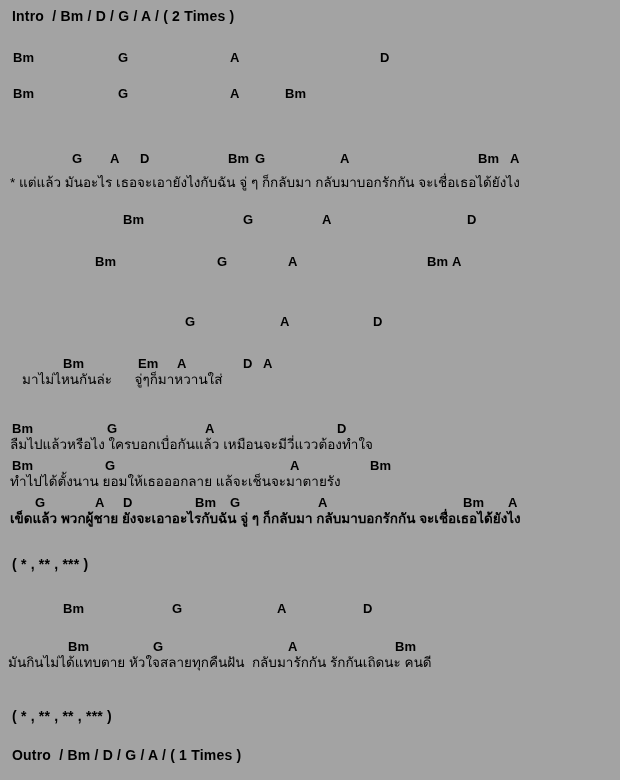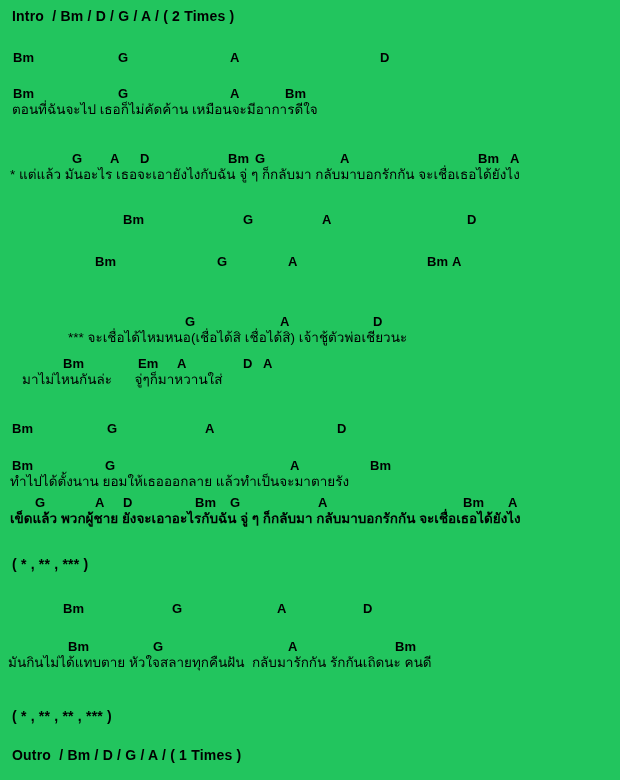--- a/index.html
+++ b/index.html
@@ -38,36 +38,35 @@
     position: absolute;
     top: 0;
     font-weight: bold;
     font-size: 13px;
     white-space: pre;
   }
 </style>
 </head>
 <body>
 
-<div id="page" style="background: #22c55e; color: rgb(0, 0, 0);">
+<div id="page" style="background: #a3a3a3; color: rgb(0, 0, 0);">
     <div class="line header" style="top: 8px; left: 12px;">Intro  / Bm / D / G / A / ( 2 Times )</div>
     <div class="line chords" style="top: 50px;"><span class="chord" style="left: 13px;">Bm</span><span class="chord" style="left: 118px;">G</span><span class="chord" style="left: 230px;">A</span><span class="chord" style="left: 380px;">D</span></div>
     <div class="line chords" style="top: 86px;"><span class="chord" style="left: 13px;">Bm</span><span class="chord" style="left: 118px;">G</span><span class="chord" style="left: 230px;">A</span><span class="chord" style="left: 285px;">Bm</span></div>
-    <div class="line lyric" style="top: 102px; left: 12px;">ตอนที่ฉันจะไป เธอก็ไม่คัดค้าน เหมือนจะมีอาการดีใจ</div>
     <div class="line chords" style="top: 151px;"><span class="chord" style="left: 72px;">G</span><span class="chord" style="left: 110px;">A</span><span class="chord" style="left: 140px;">D</span><span class="chord" style="left: 228px;">Bm</span><span class="chord" style="left: 255px;">G</span><span class="chord" style="left: 340px;">A</span><span class="chord" style="left: 478px;">Bm</span><span class="chord" style="left: 510px;">A</span></div>
-    <div class="line lyric" style="top: 167px; left: 10px;">* แต่แล้ว มันอะไร เธอจะเอายังไงกับฉัน จู่ ๆ ก็กลับมา กลับมาบอกรักกัน จะเชื่อเธอได้ยังไง</div>
+    <div class="line lyric" style="top: 175px; left: 10px;">* แต่แล้ว มันอะไร เธอจะเอายังไงกับฉัน จู่ ๆ ก็กลับมา กลับมาบอกรักกัน จะเชื่อเธอได้ยังไง</div>
     <div class="line chords" style="top: 212px;"><span class="chord" style="left: 123px;">Bm</span><span class="chord" style="left: 243px;">G</span><span class="chord" style="left: 322px;">A</span><span class="chord" style="left: 467px;">D</span></div>
     <div class="line chords" style="top: 254px;"><span class="chord" style="left: 95px;">Bm</span><span class="chord" style="left: 217px;">G</span><span class="chord" style="left: 288px;">A</span><span class="chord" style="left: 427px;">Bm</span><span class="chord" style="left: 452px;">A</span></div>
     <div class="line chords" style="top: 314px;"><span class="chord" style="left: 185px;">G</span><span class="chord" style="left: 280px;">A</span><span class="chord" style="left: 373px;">D</span></div>
-    <div class="line lyric" style="top: 330px; left: 68px;">*** จะเชื่อได้ไหมหนอ(เชื่อได้สิ เชื่อได้สิ) เจ้าชู้ตัวพ่อเชียวนะ</div>
     <div class="line chords" style="top: 356px;"><span class="chord" style="left: 63px;">Bm</span><span class="chord" style="left: 138px;">Em</span><span class="chord" style="left: 177px;">A</span><span class="chord" style="left: 243px;">D</span><span class="chord" style="left: 263px;">A</span></div>
     <div class="line lyric" style="top: 372px; left: 22px;">มาไม่ไหนกันล่ะ      จู่ๆก็มาหวานใส่</div>
     <div class="line chords" style="top: 421px;"><span class="chord" style="left: 12px;">Bm</span><span class="chord" style="left: 107px;">G</span><span class="chord" style="left: 205px;">A</span><span class="chord" style="left: 337px;">D</span></div>
+    <div class="line lyric" style="top: 437px; left: 10px;">ลืมไปแล้วหรือไง ใครบอกเบื่อกันแล้ว เหมือนจะมีวี่แววต้องทำใจ</div>
     <div class="line chords" style="top: 458px;"><span class="chord" style="left: 12px;">Bm</span><span class="chord" style="left: 105px;">G</span><span class="chord" style="left: 290px;">A</span><span class="chord" style="left: 370px;">Bm</span></div>
-    <div class="line lyric" style="top: 474px; left: 10px;">ทำไปได้ตั้งนาน ยอมให้เธอออกลาย แล้วทำเป็นจะมาตายรัง</div>
+    <div class="line lyric" style="top: 474px; left: 10px;">ทำไปได้ตั้งนาน ยอมให้เธอออกลาย แล้จะเช็นจะมาตายรัง</div>
     <div class="line chords" style="top: 495px;"><span class="chord" style="left: 35px;">G</span><span class="chord" style="left: 95px;">A</span><span class="chord" style="left: 123px;">D</span><span class="chord" style="left: 195px;">Bm</span><span class="chord" style="left: 230px;">G</span><span class="chord" style="left: 318px;">A</span><span class="chord" style="left: 463px;">Bm</span><span class="chord" style="left: 508px;">A</span></div>
     <div class="line lyric" style="top: 511px; left: 10px; font-weight: bold;">เข็ดแล้ว พวกผู้ชาย ยังจะเอาอะไรกับฉัน จู่ ๆ ก็กลับมา กลับมาบอกรักกัน จะเชื่อเธอได้ยังไง</div>
     <div class="line header" style="top: 556px; left: 12px;">( * , ** , *** )</div>
     <div class="line chords" style="top: 601px;"><span class="chord" style="left: 63px;">Bm</span><span class="chord" style="left: 172px;">G</span><span class="chord" style="left: 277px;">A</span><span class="chord" style="left: 363px;">D</span></div>
     <div class="line chords" style="top: 639px;"><span class="chord" style="left: 68px;">Bm</span><span class="chord" style="left: 153px;">G</span><span class="chord" style="left: 288px;">A</span><span class="chord" style="left: 395px;">Bm</span></div>
     <div class="line lyric" style="top: 655px; left: 8px;">มันกินไม่ได้แทบตาย หัวใจสลายทุกคืนฝัน  กลับมารักกัน รักกันเถิดนะ คนดี</div>
     <div class="line header" style="top: 708px; left: 12px;">( * , ** , ** , *** )</div>
     <div class="line header" style="top: 747px; left: 12px;">Outro  / Bm / D / G / A / ( 1 Times )</div>
   </div>
 

